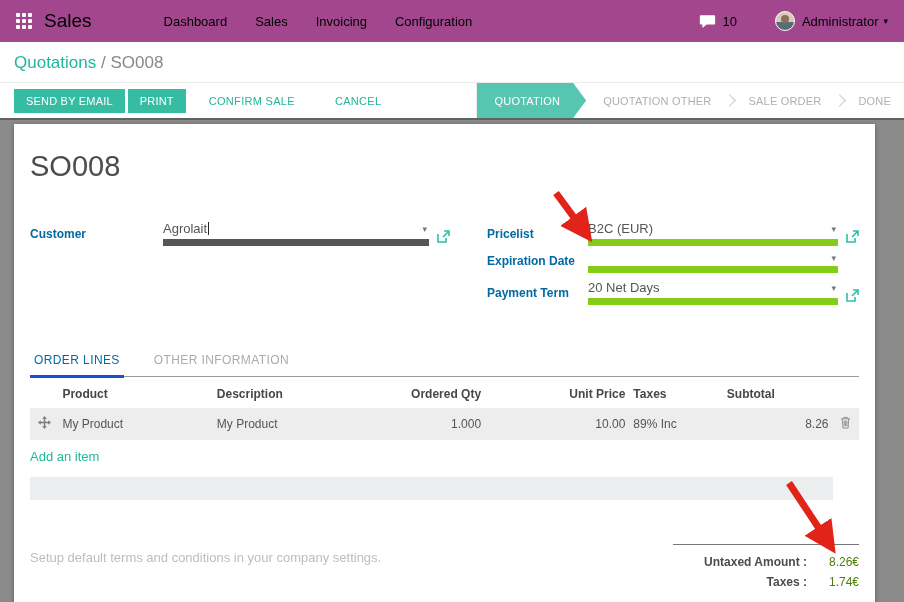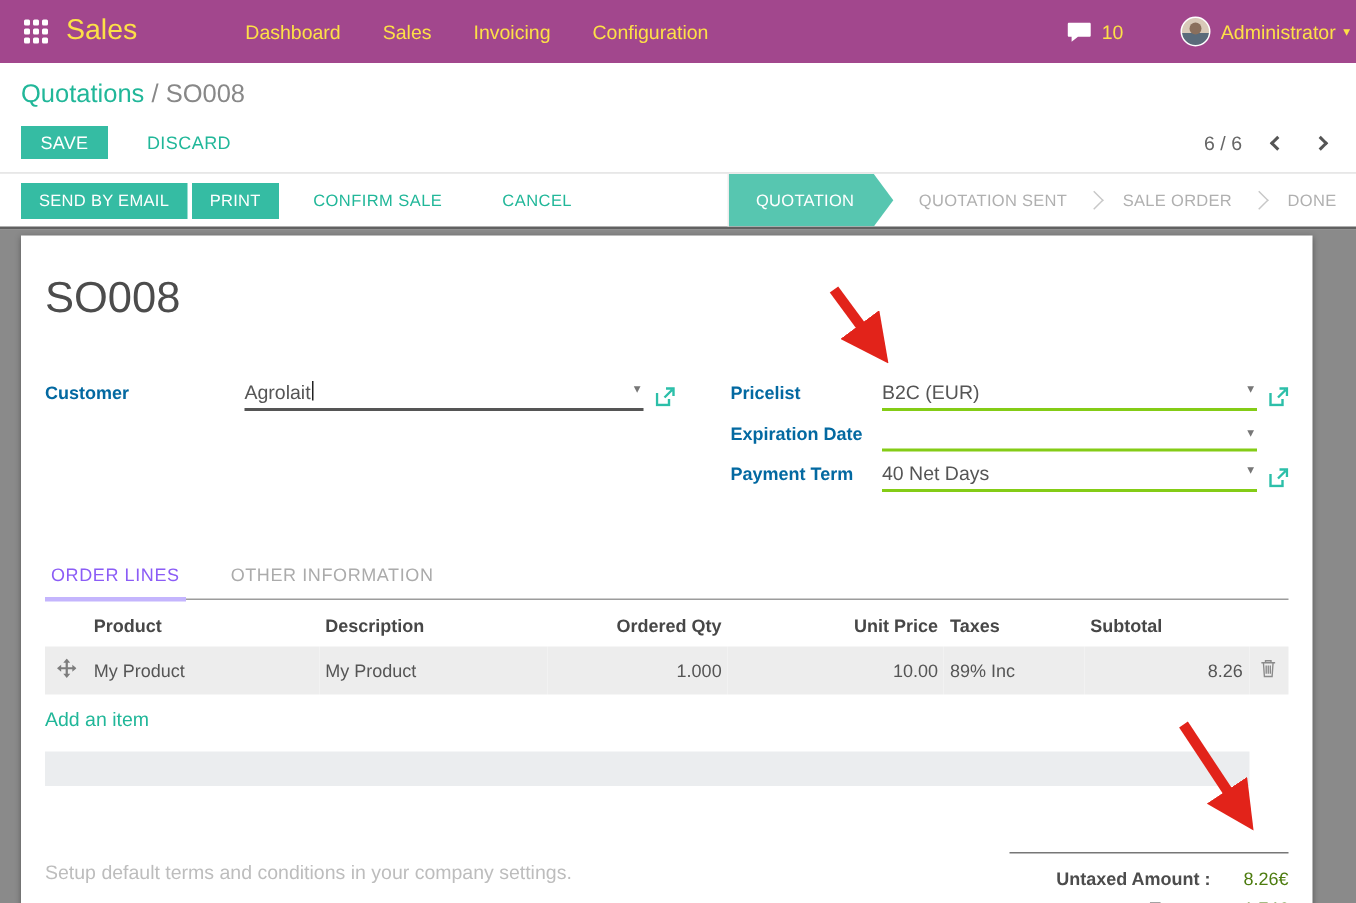--- a/index.html
+++ b/index.html
@@ -7,22 +7,22 @@
   body {
     width:904px; height:602px; overflow:hidden;
     background:#8a8a8a;
     font-family:"Liberation Sans", sans-serif;
     -webkit-font-smoothing:antialiased;
   }
   #app { position:relative; width:904px; height:602px; }
 
   
   .navbar {
-    height:42px; background:#a2478d; color:#fde047;
-    display:flex; align-items:center; padding:0 4px 0 12px;
+    height:42px; background:#a2478d; color:#000000;
+    display:flex; align-items:center; padding:0 16px 0 12px;
   }
   .apps-icon {
     display:grid; grid-template-columns:repeat(3,4px); grid-auto-rows:4px;
     gap:2px; margin:0 12px 0 4px; cursor:pointer;
   }
   .apps-icon span { background:#fff; width:4px; height:4px; border-radius:1px; }
   .brand { font-size:19px; font-weight:400; margin-right:58px; cursor:pointer; }
   .nav-menu { display:flex; align-items:center; height:100%; }
   .nav-item { font-size:13px; padding:0 14px; height:100%; display:flex; align-items:center; cursor:pointer; }
   .nav-right { margin-left:auto; display:flex; align-items:center; font-size:13px; }
@@ -96,35 +96,35 @@
 
   .form-grid { display:flex; }
   .col-left { width:420px; }
   .col-right { margin-left:auto; width:372px; }
   .field-row { display:flex; align-items:flex-end; margin-bottom:5px; min-height:22px; }
   .field-label { font-size:12px; font-weight:bold; color:#0369a1; padding-bottom:5px; flex:none; }
   .col-left  .field-label { width:133px; }
   .col-right .field-label { width:101px; }
   .field-widget { flex:1; display:flex; align-items:flex-end; }
   .field-value {
-    flex:1; display:flex; align-items:flex-start; font-size:13px; color:#555;
-    border-bottom:2px solid #84cc16; padding:2px 2px 3px 0; min-height:20px; cursor:text;
+    flex:1; display:flex; align-items:center; font-size:13px; color:#555;
+    border-bottom:7px solid #84cc16; padding:2px 2px 3px 0; min-height:20px; cursor:text;
   }
   .field-value.focused { border-bottom-color:#555; }
   .caret-down { margin-left:auto; color:#777; font-size:9px; cursor:pointer; padding-left:6px; }
   .cursor-bar { display:inline-block; width:1px; height:13px; background:#222; margin-left:1px; }
   .ext-link { margin-left:8px; margin-bottom:3px; cursor:pointer; flex:none; display:block; }
 
   
   .tabs { display:flex; margin-top:34px; border-bottom:1px solid #9c9c9c; }
   .tab {
     font-size:12px; color:#ababab; letter-spacing:.4px; padding:9px 4px 8px;
     margin-right:26px; cursor:pointer;
   }
-  .tab.active { color:#8b5cf6; border-bottom:3px solid #c4b5fd; margin-bottom:-2px; }
+  .tab.active { color:#0369a1; border-bottom:3px solid #1d4ed8; margin-bottom:-2px; }
 
   
   table.lines { width:100%; border-collapse:collapse; font-size:12px; margin-top:1px; }
   table.lines th { font-weight:bold; color:#474747; padding:9px 4px 7px; white-space:nowrap; }
   table.lines td { padding:8px 4px; background:#ededed; color:#555;margin-left:29px; }
   th.al, td.al { text-align:left; }
   th.ar, td.ar { text-align:right; }
   td.handle-cell { background:#d8d8d8; text-align:center; padding:6px 2px; cursor:grab; }
   td.subtotal-cell { background:#c9c9c9; color:#454545; }
   td.trash-cell { background:#fff; text-align:center; padding:6px 2px; cursor:pointer; }
@@ -180,39 +180,30 @@
       <span class="nav-caret">▾</span>
     </div>
   </nav>
 
   <div class="header-panel">
     <div class="breadcrumb">
       <span class="crumb-link">Quotations</span>
       <span>/</span>
       <span>SO008</span>
     </div>
-    <div class="actions-row">
-      <button class="btn-save">SAVE</button>
-      <button class="btn-discard">DISCARD</button>
-      <div class="pager">
-        <span class="pager-count">6 / 6</span>
-        <span class="chev left"></span>
-        <span class="chev right"></span>
-      </div>
-    </div>
   </div>
 
   <div class="control-panel">
     <button class="btn-teal">SEND BY EMAIL</button>
     <button class="btn-teal">PRINT</button>
     <button class="btn-link">CONFIRM SALE</button>
     <button class="btn-link">CANCEL</button>
     <div class="statusbar">
       <div class="step active">QUOTATION</div>
-      <div class="step">QUOTATION SENT</div>
+      <div class="step">QUOTATION OTHER</div>
       <span class="step-sep"></span>
       <div class="step">SALE ORDER</div>
       <span class="step-sep"></span>
       <div class="step">DONE</div>
     </div>
   </div>
 
   <div class="page">
     <div class="sheet">
       <h1 class="doc-title">SO008</h1>
@@ -255,21 +246,21 @@
               <div class="field-value">
                 <span></span>
                 <span class="caret-down">▾</span>
               </div>
             </div>
           </div>
           <div class="field-row">
             <div class="field-label">Payment Term</div>
             <div class="field-widget">
               <div class="field-value">
-                <span>40 Net Days</span>
+                <span>20 Net Days</span>
                 <span class="caret-down">▾</span>
               </div>
               <svg class="ext-link" width="13" height="13" viewBox="0 0 13 13">
                 <path d="M1 4v8h8V8" fill="none" stroke="#2cbfa9" stroke-width="1.6"></path>
                 <path d="M6 7L11 2M7 1h5v5" fill="none" stroke="#2cbfa9" stroke-width="1.6"></path>
               </svg>
             </div>
           </div>
         </div>
       </div>

